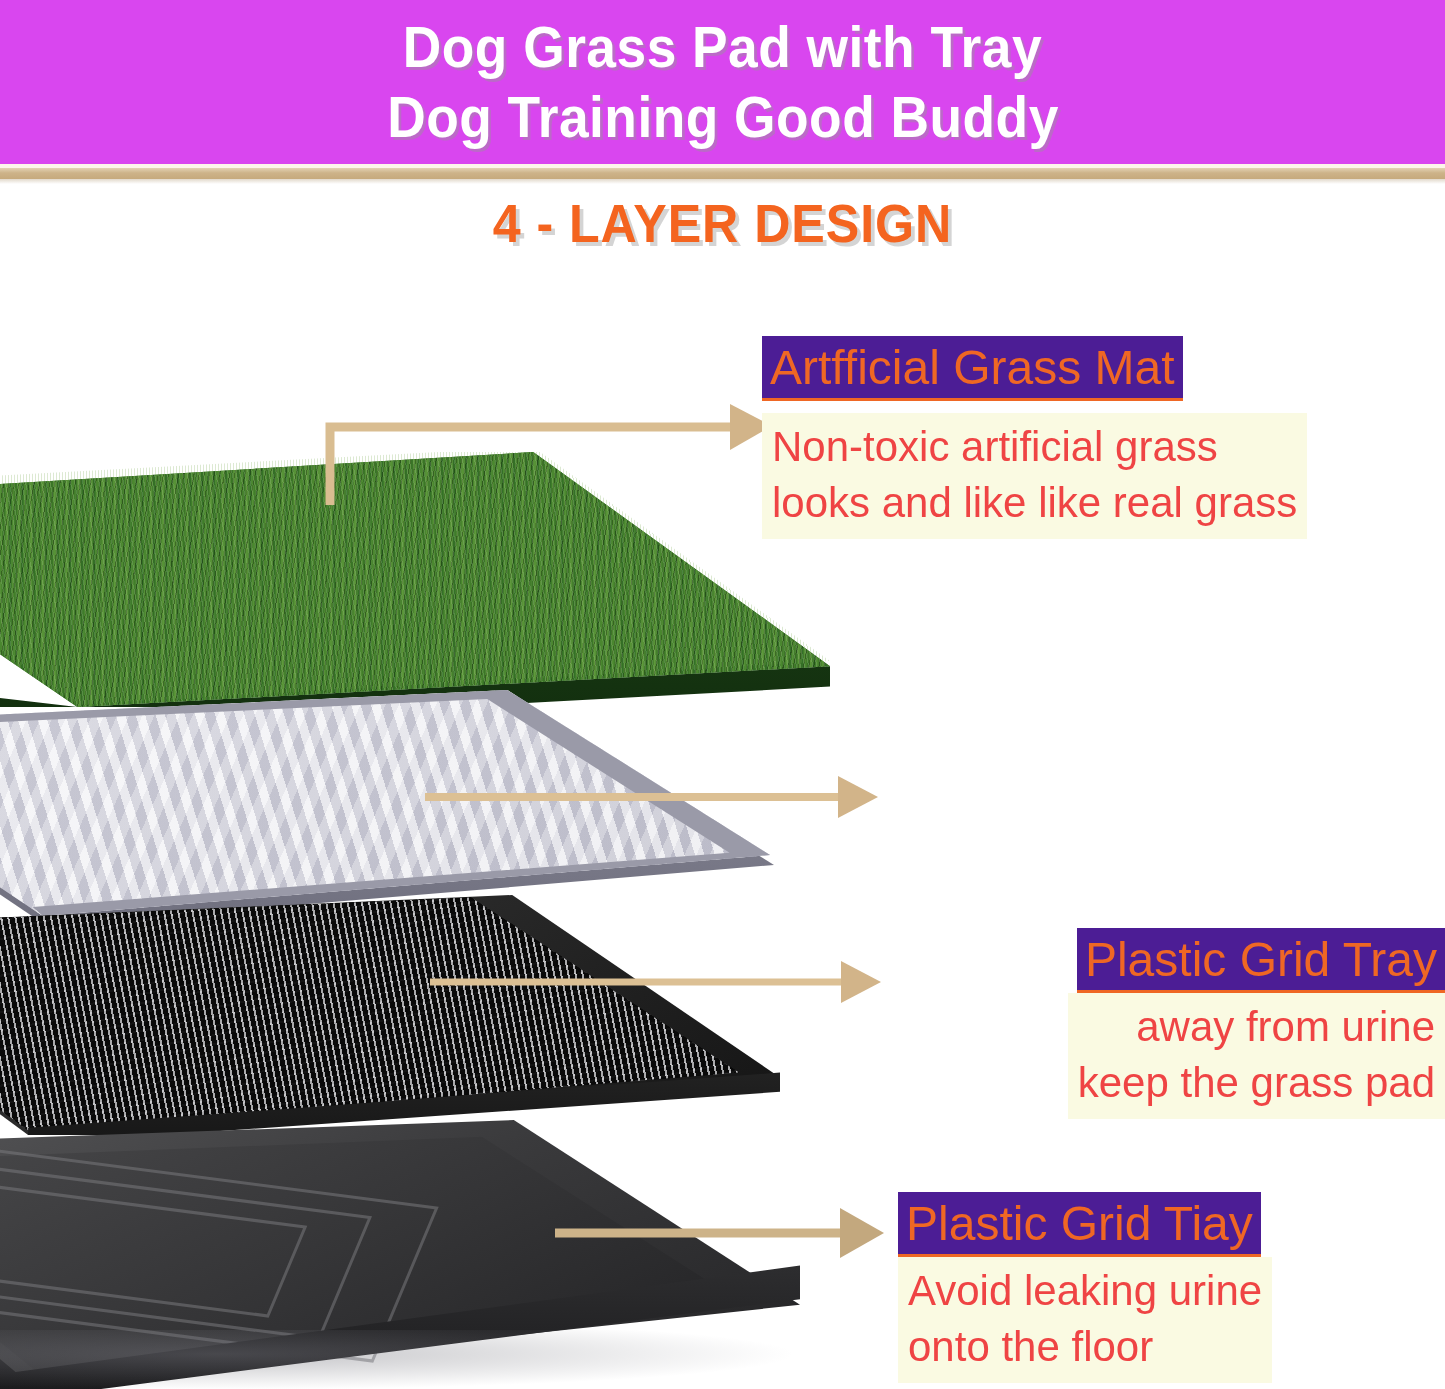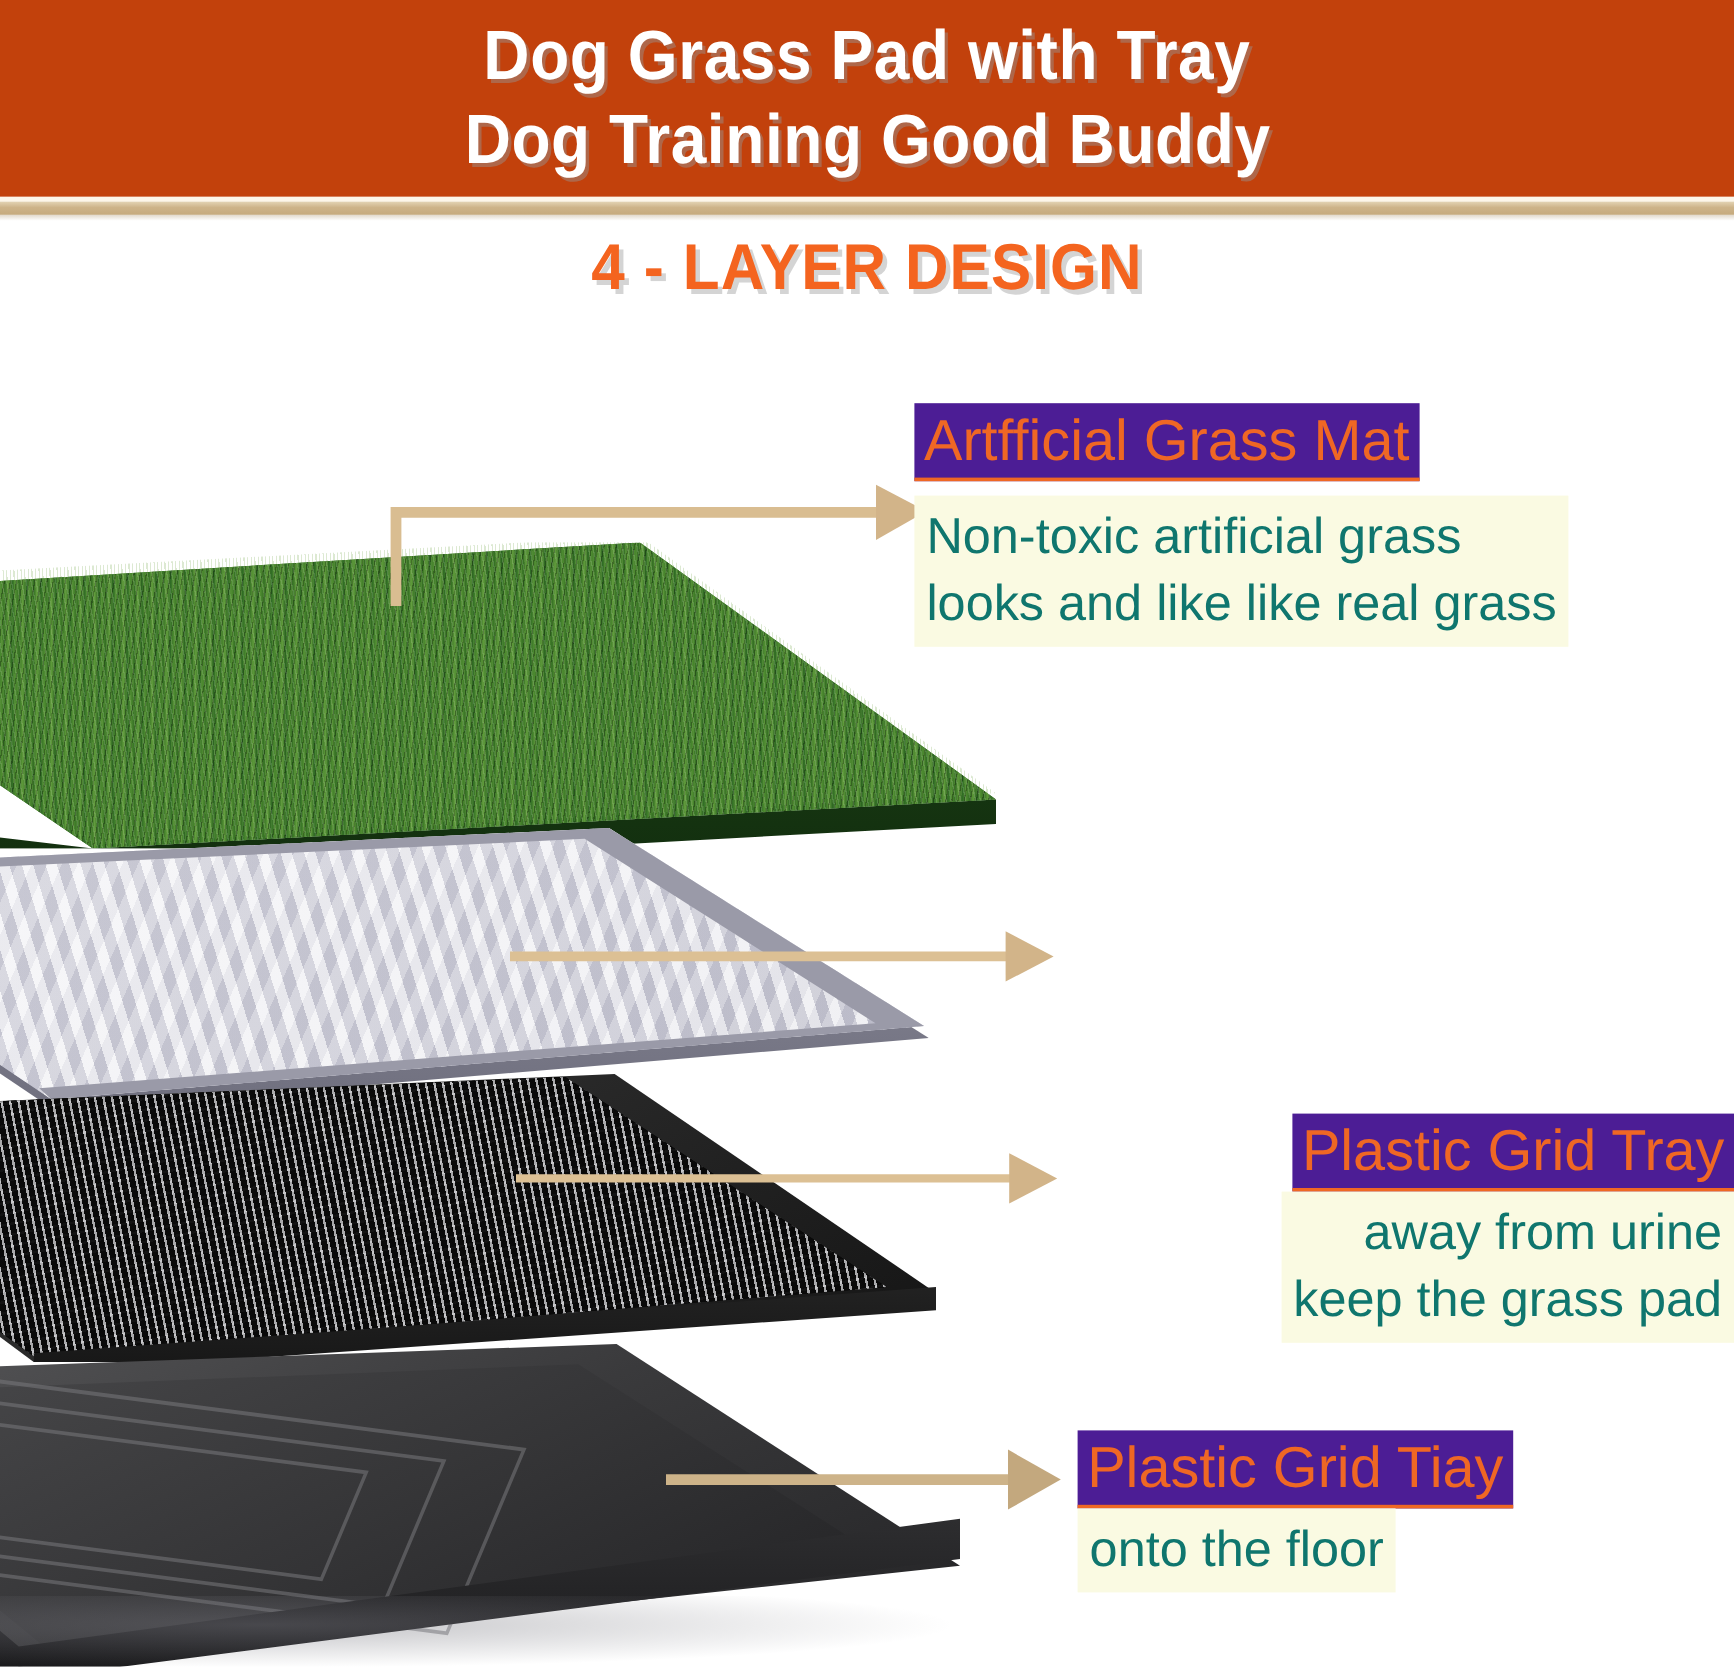--- a/index.html
+++ b/index.html
@@ -19,21 +19,21 @@
     overflow: hidden;
   }
 
   
   .banner {
     position: absolute;
     left: 0;
     top: 0;
     width: 1445px;
     height: 164px;
-    background: #c2410c;
+    background: #d946ef;
     display: flex;
     flex-direction: column;
     align-items: center;
     justify-content: center;
   }
   .banner-line {
     color: #ffffff;
     font-family: "Liberation Sans", sans-serif;
     font-weight: bold;
     font-size: 58px;
@@ -258,21 +258,21 @@
     color: #ef6724;
     font-family: "Liberation Sans", sans-serif;
     font-size: 48px;
     line-height: 60px;
     padding: 2px 8px 0 8px;
     border-bottom: 3px solid #ef6724;
     white-space: nowrap;
   }
   .callout-body {
     background: #fafae2;
-    color: #0f766e;
+    color: #ef4444;
     font-family: "Liberation Sans", sans-serif;
     font-size: 42px;
     line-height: 56px;
     padding: 6px 10px 8px 10px;
     display: inline-block;
   }
   .callout-body .ln { display: block; white-space: nowrap; }
 
   
   #callout-grass     { left: 762px; top: 336px; }
@@ -364,17 +364,18 @@
     <div class="callout-title">Plastic Grid Tray</div>
     <div class="callout-body">
       <span class="ln">away from urine</span>
       <span class="ln">keep the grass pad</span>
     </div>
   </div>
 
   <div class="callout" id="callout-base">
     <div class="callout-title">Plastic Grid Tiay</div>
     <div class="callout-body">
+      <span class="ln">Avoid leaking urine</span>
       <span class="ln">onto the floor</span>
     </div>
   </div>
 
 </div>
 
 </body></html>

